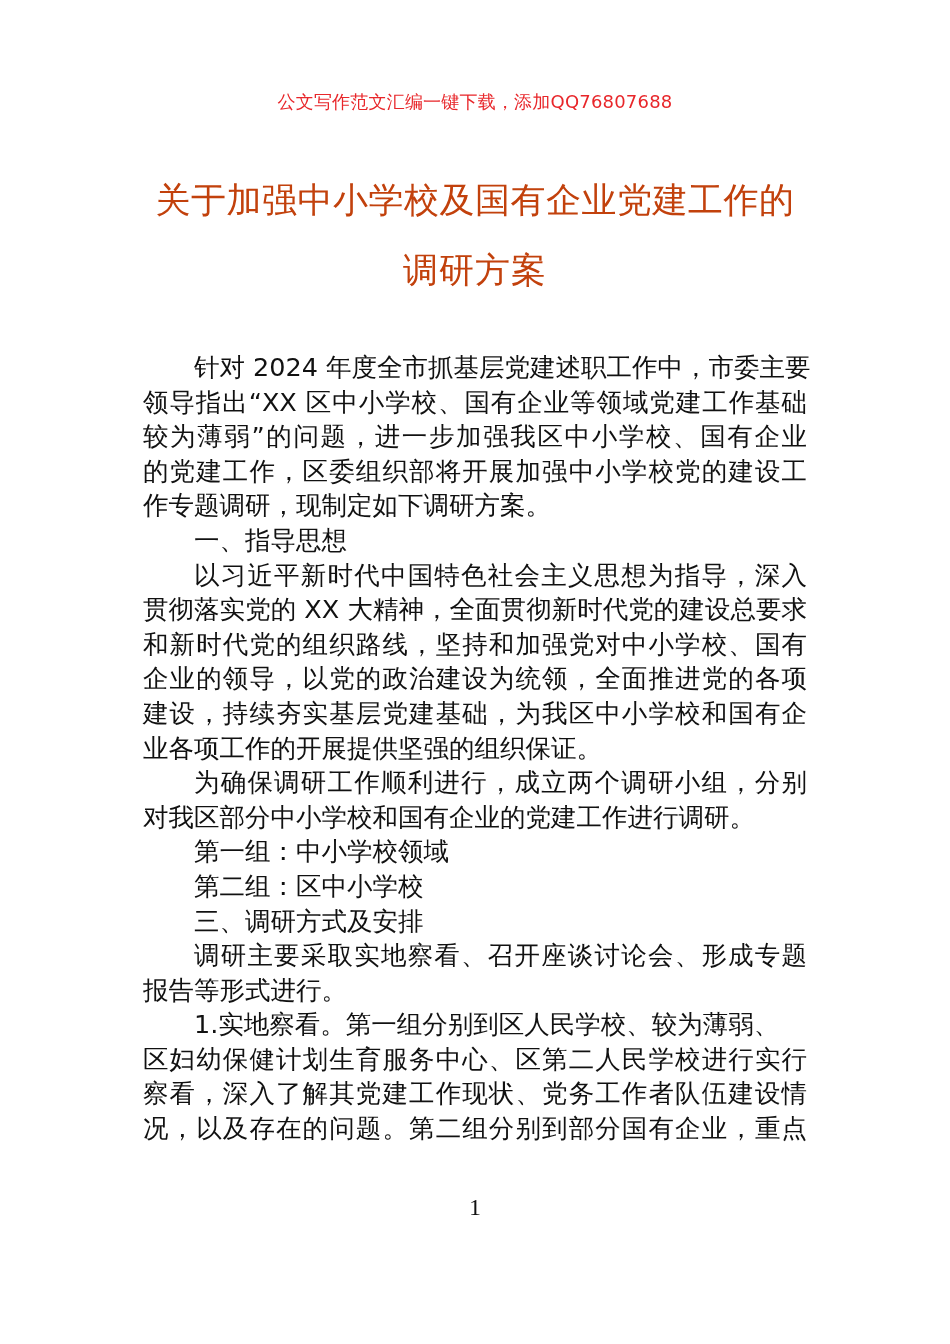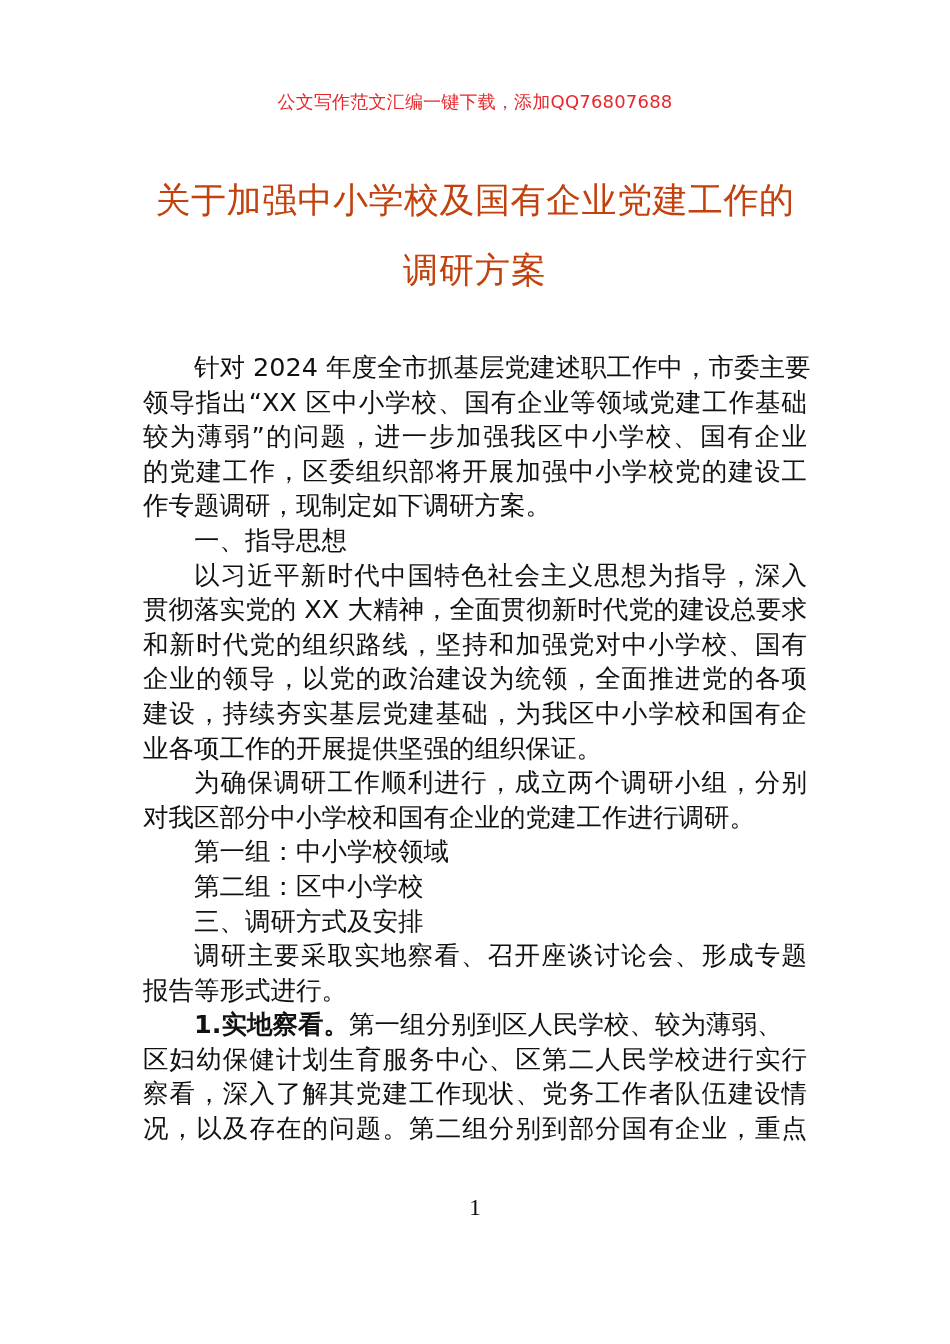--- a/index.html
+++ b/index.html
@@ -58,21 +58,21 @@
       font-size: 25.5px;
       white-space: nowrap;
       overflow: visible;
       color: #111111;
     }
     .line.justify {
       text-align: justify;
       text-align-last: justify;
     }
     .indent { padding-left: 51px; }
-    .bold { font-weight: bold; }
+    .bold { font-weight: normal; }
     .page-num {
       position: absolute;
       top: 1188px;
       left: 0;
       width: 950px;
       text-align: center;
       font-family: "Liberation Serif", "DejaVu Serif", serif;
       font-size: 24px;
       line-height: 30px;
       color: #111111;

